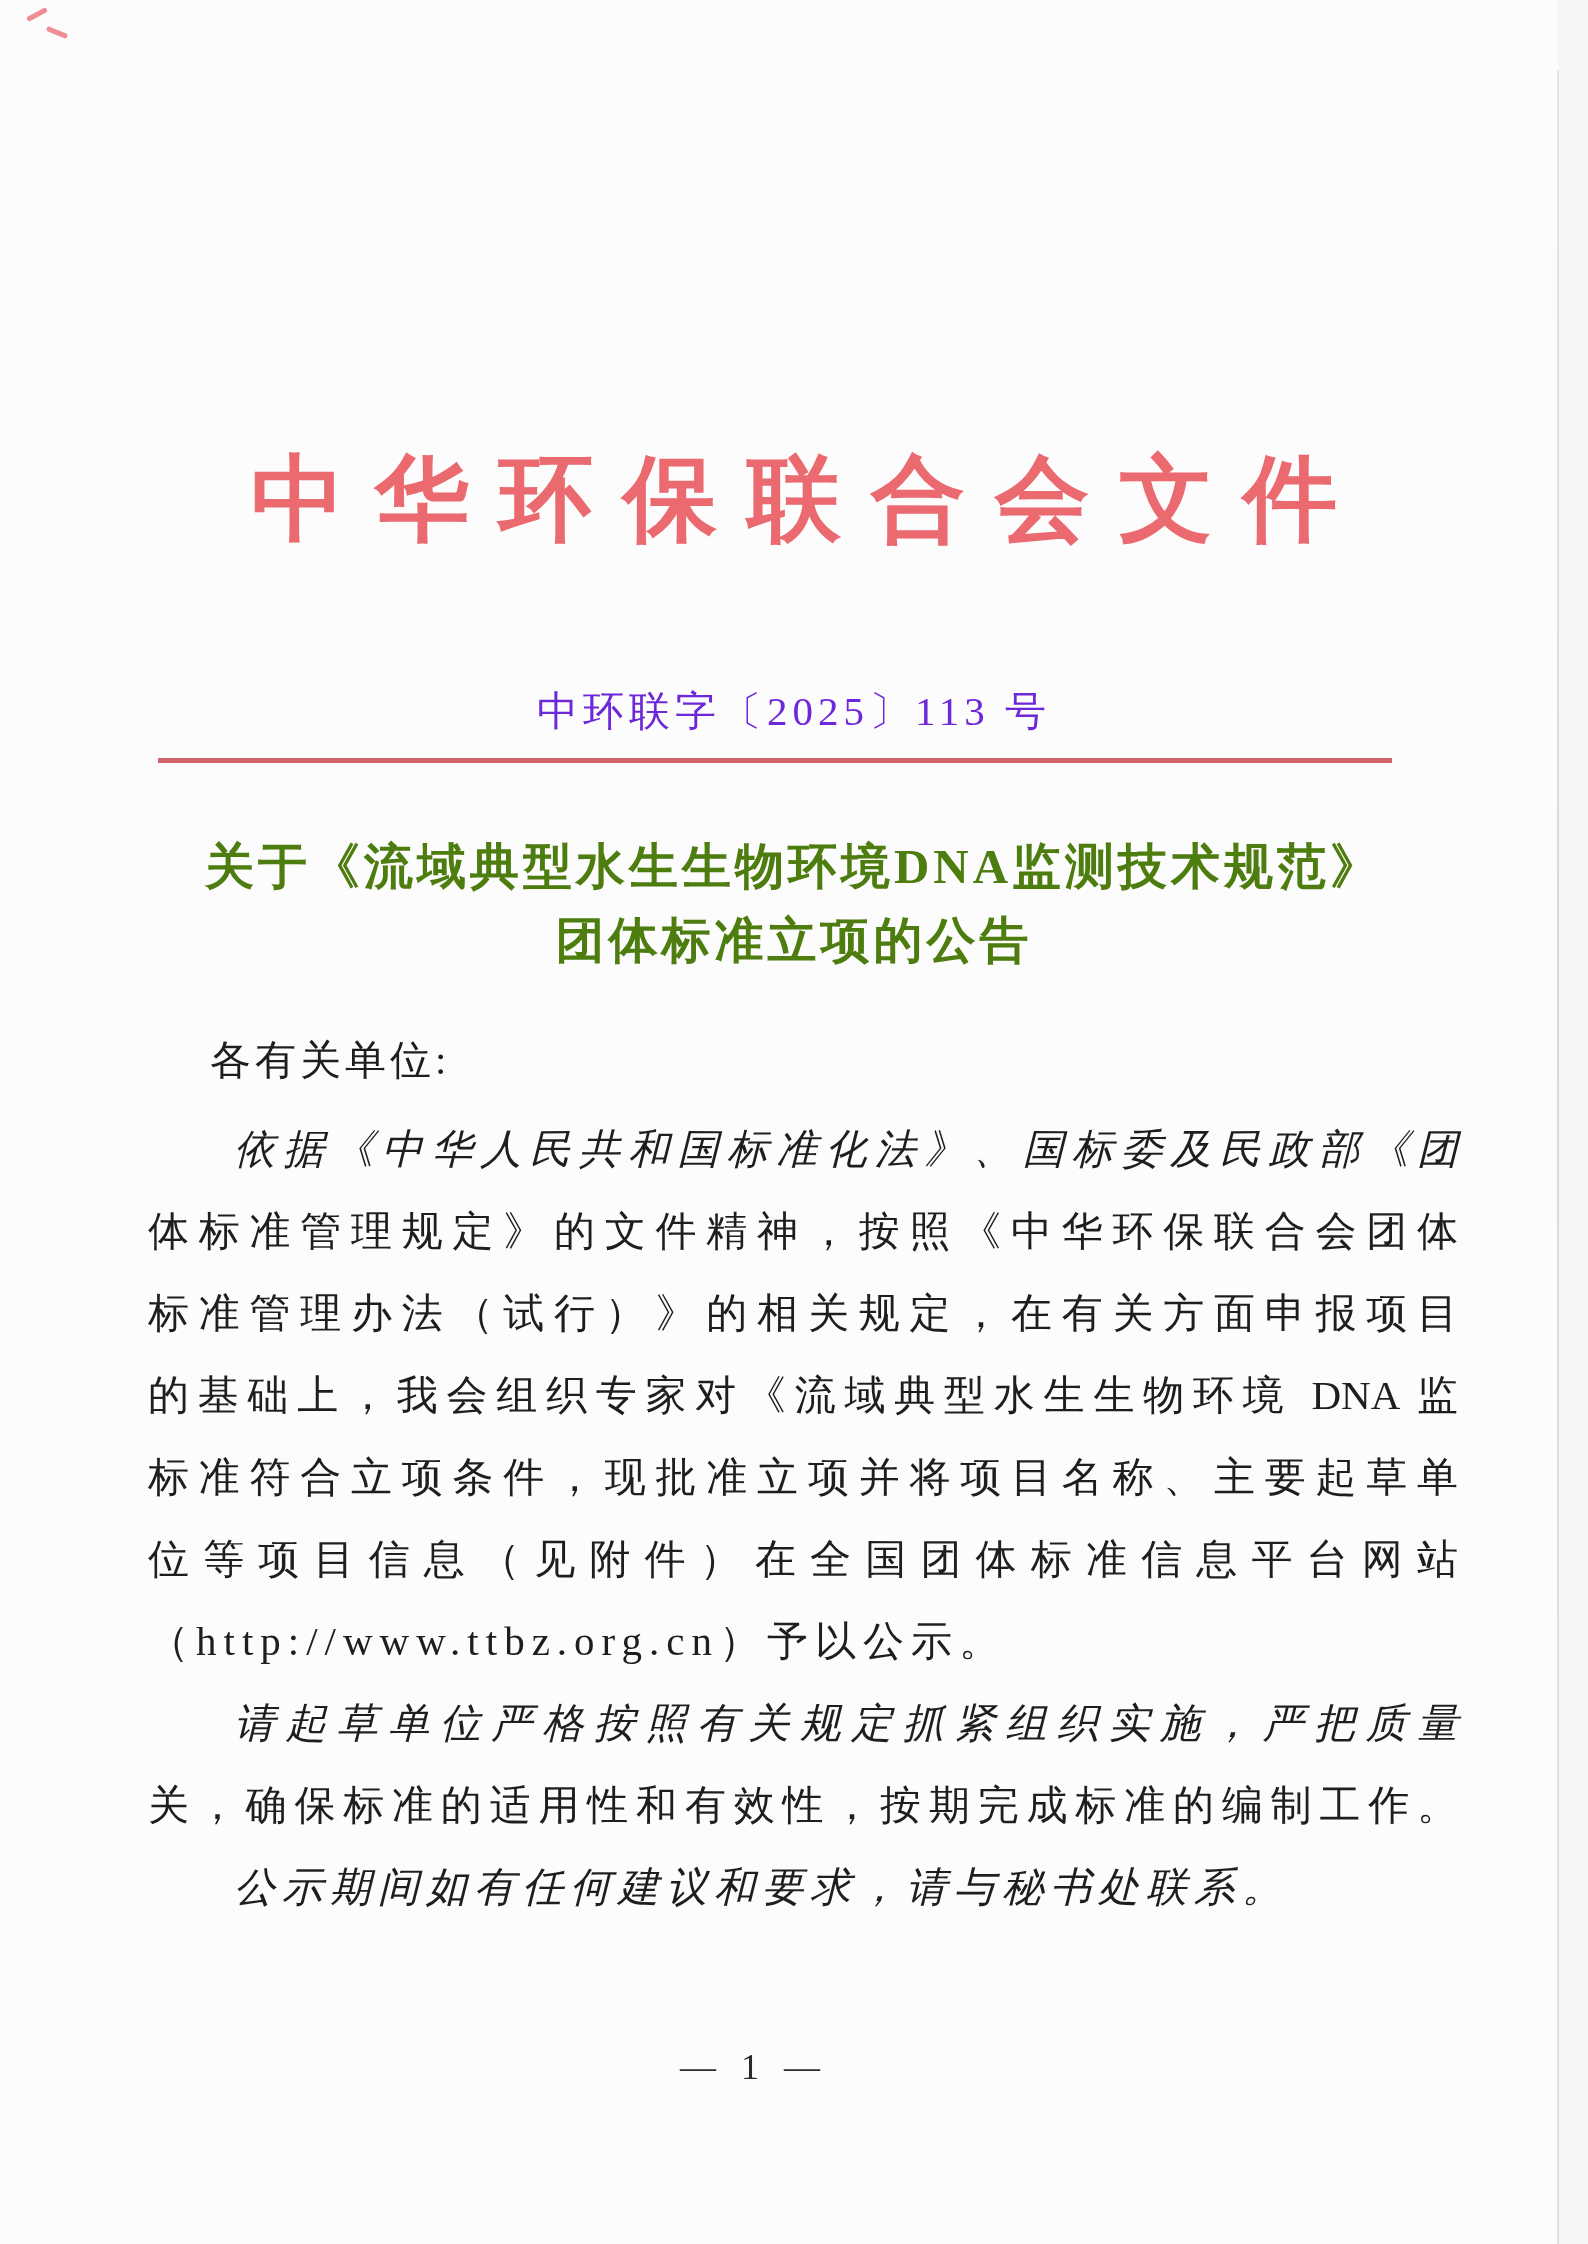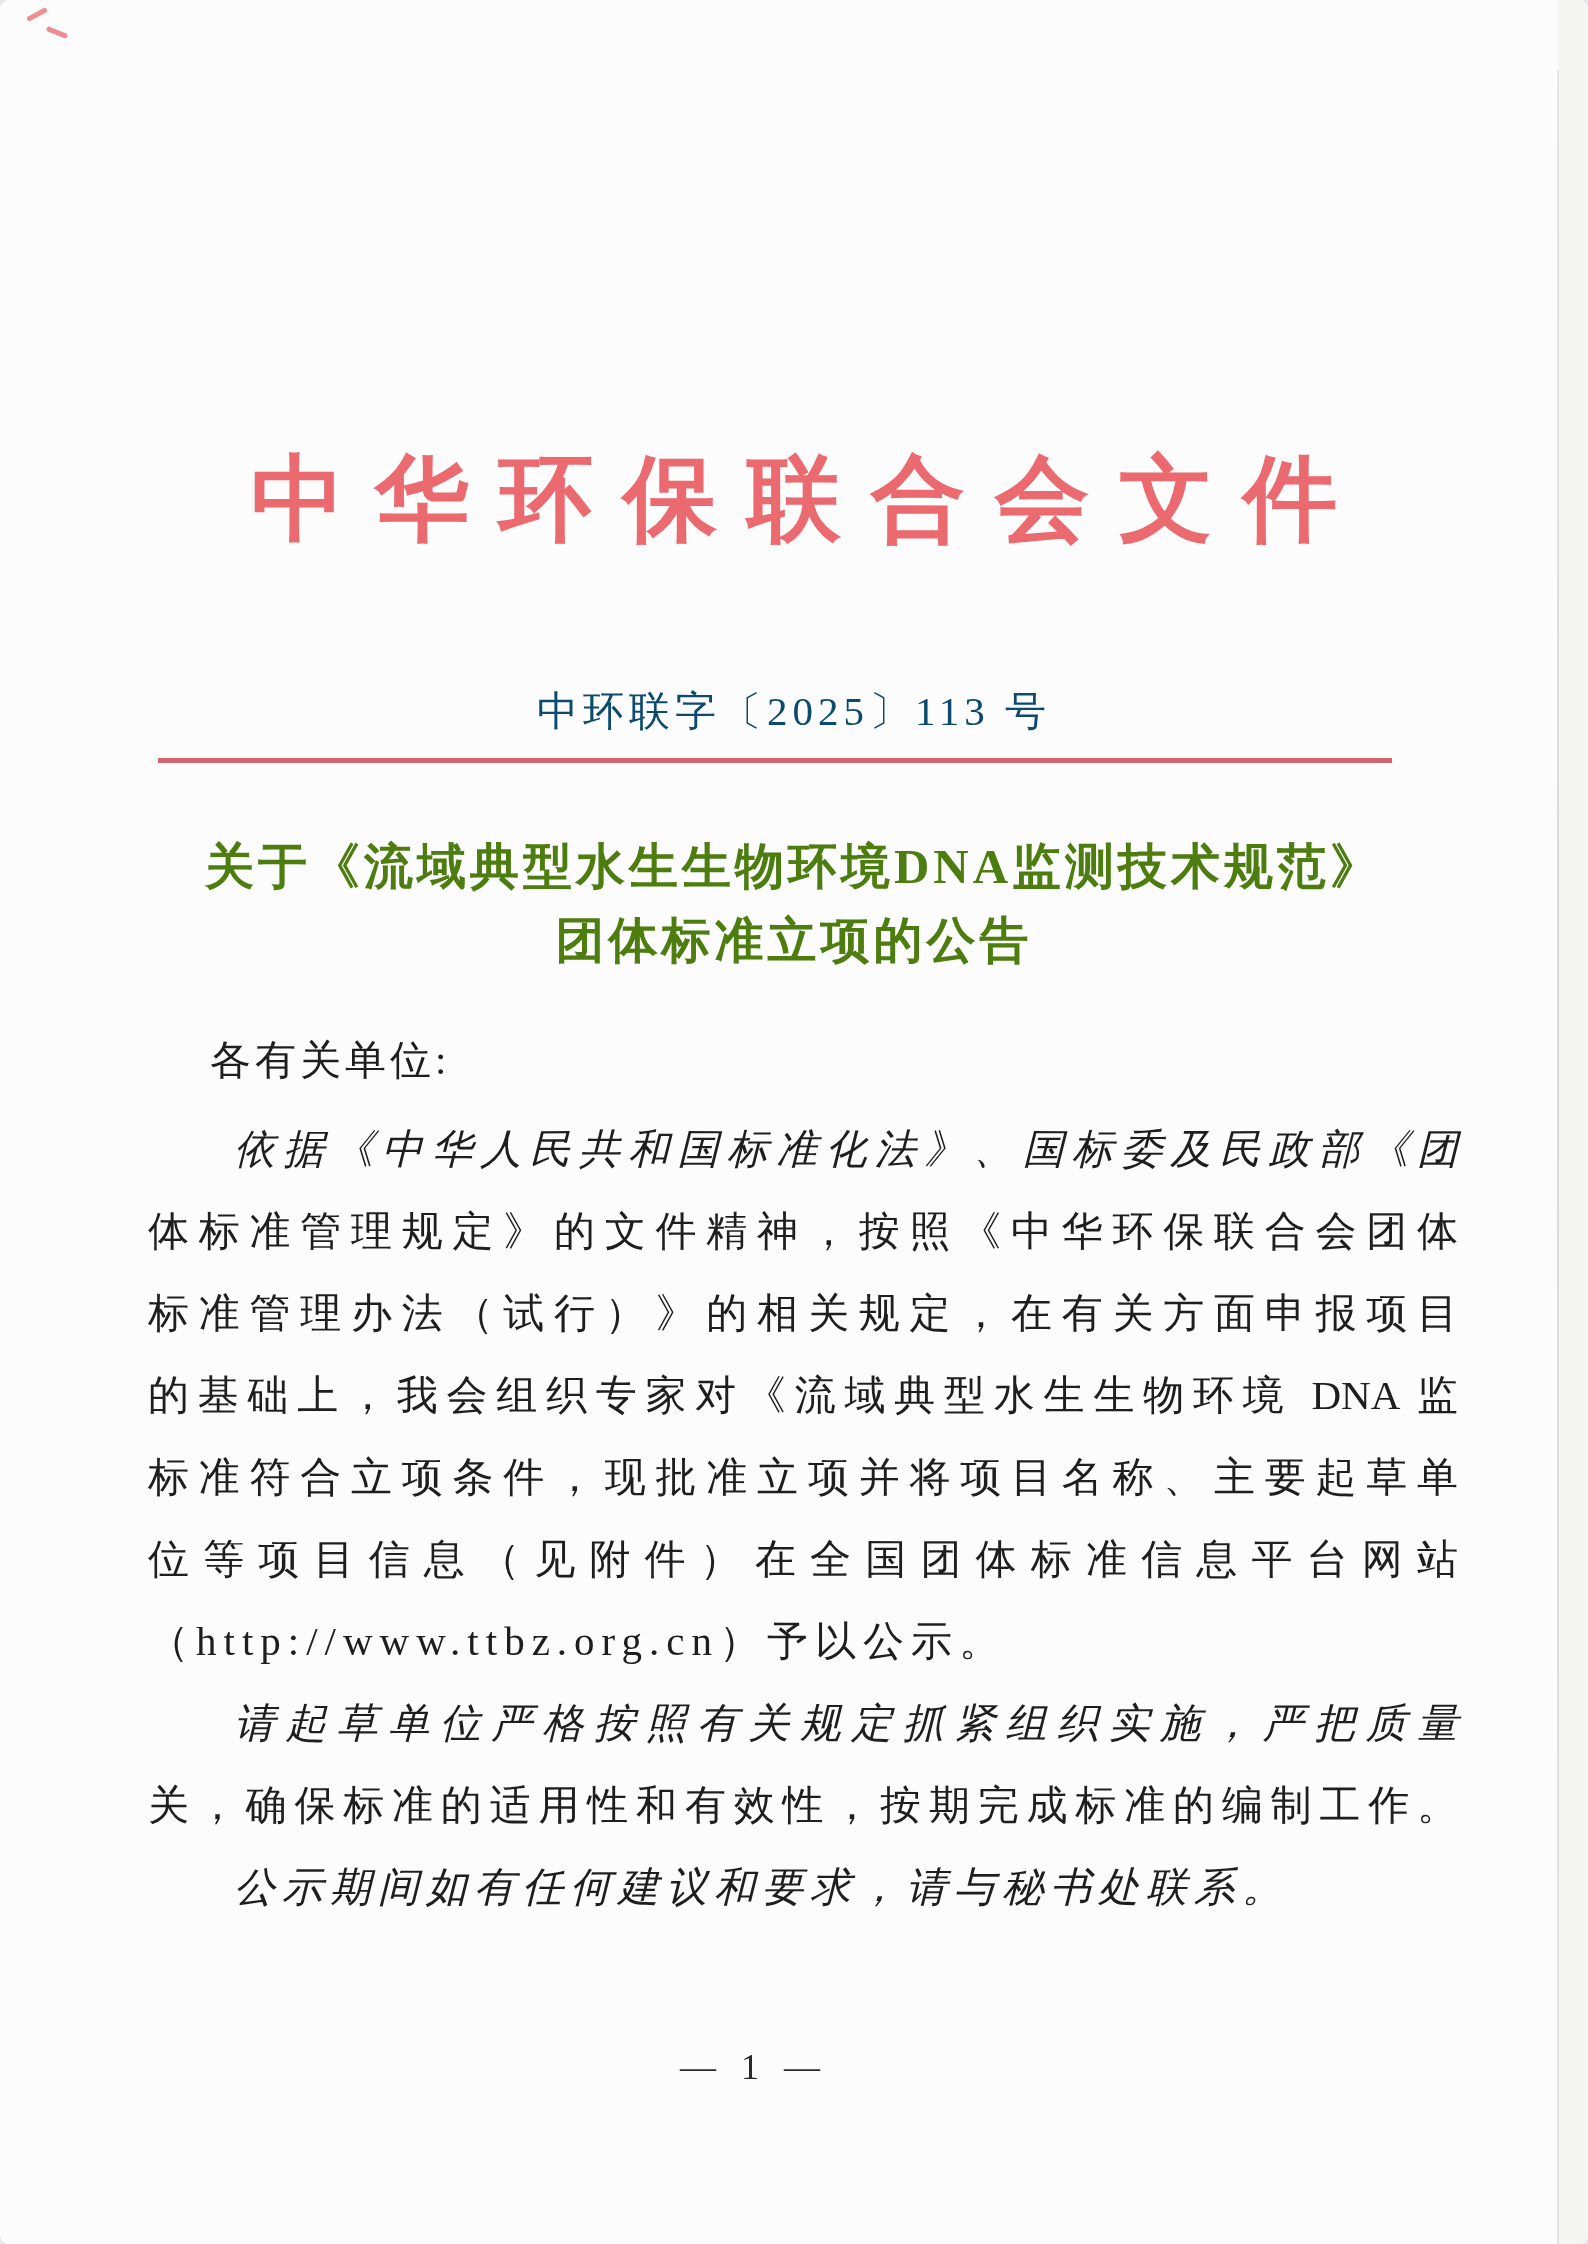--- a/index.html
+++ b/index.html
@@ -33,21 +33,21 @@
     position:absolute;top:436px;left:0;width:100%;
     text-align:center;
     font-size:94px;font-weight:bold;
     letter-spacing:30px;text-indent:30px;
     white-space:nowrap;
   }
   .doc-number{
     position:absolute;top:684px;left:0;width:100%;
     text-align:center;
     font-size:41px;letter-spacing:5px;
-    color:#0c4a6e;
+    color:#6d28d9;
   }
   .red-divider{
     position:absolute;top:758px;left:158px;
     width:1234px;height:5px;
   }
   .notice-title{
     position:absolute;left:0;width:100%;
     text-align:center;
     font-size:49px;font-weight:bold;
     letter-spacing:4px;color:#4d7c0f;
@@ -81,21 +81,21 @@
   }
   .page-number{
     position:absolute;top:2046px;left:0;width:1508px;
     text-align:center;
     font-size:36px;letter-spacing:8px;color:#2a2a2a;
   }
 </style>
 </head>
 <body>
 
-<div class="page" style="background: rgb(252, 252, 252); border-radius: 9px;">
+<div class="page" style="background: rgb(252, 252, 252);">
 
   <span class="corner-mark m1" style="background: rgb(234, 106, 112);"></span>
   <span class="corner-mark m2" style="background: rgb(234, 106, 112);"></span>
 
   <div class="org-title" style="color: rgb(234, 106, 112);">中华环保联合会文件</div>
 
   <div class="doc-number">中环联字〔2025〕113 号</div>
 
   <div class="red-divider" style="background: rgb(210, 100, 107);"></div>
 

